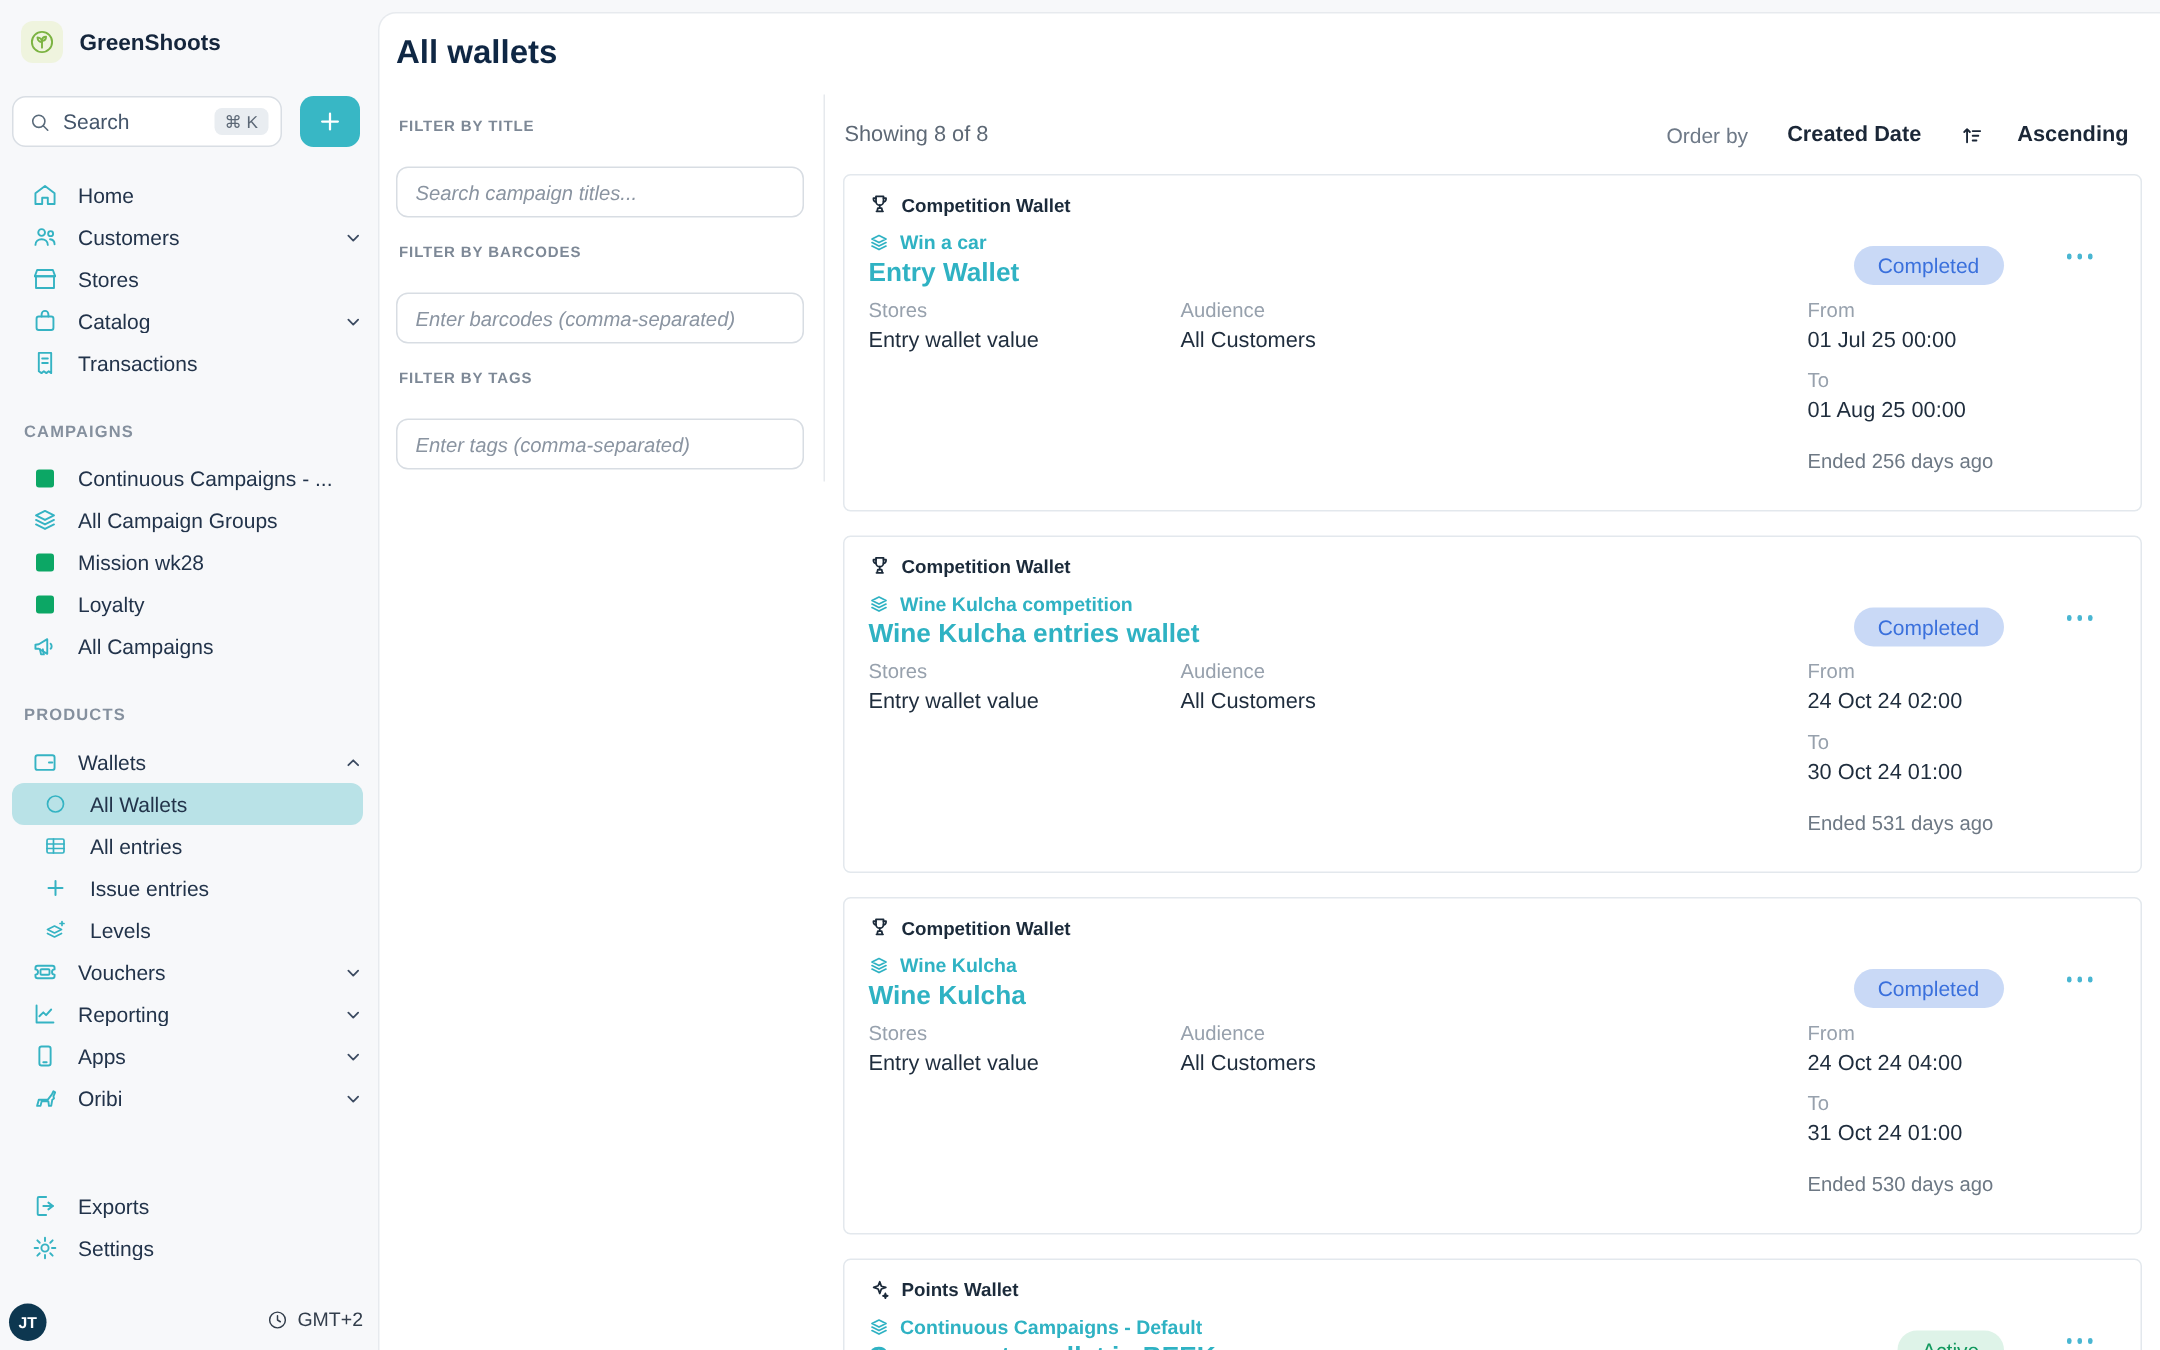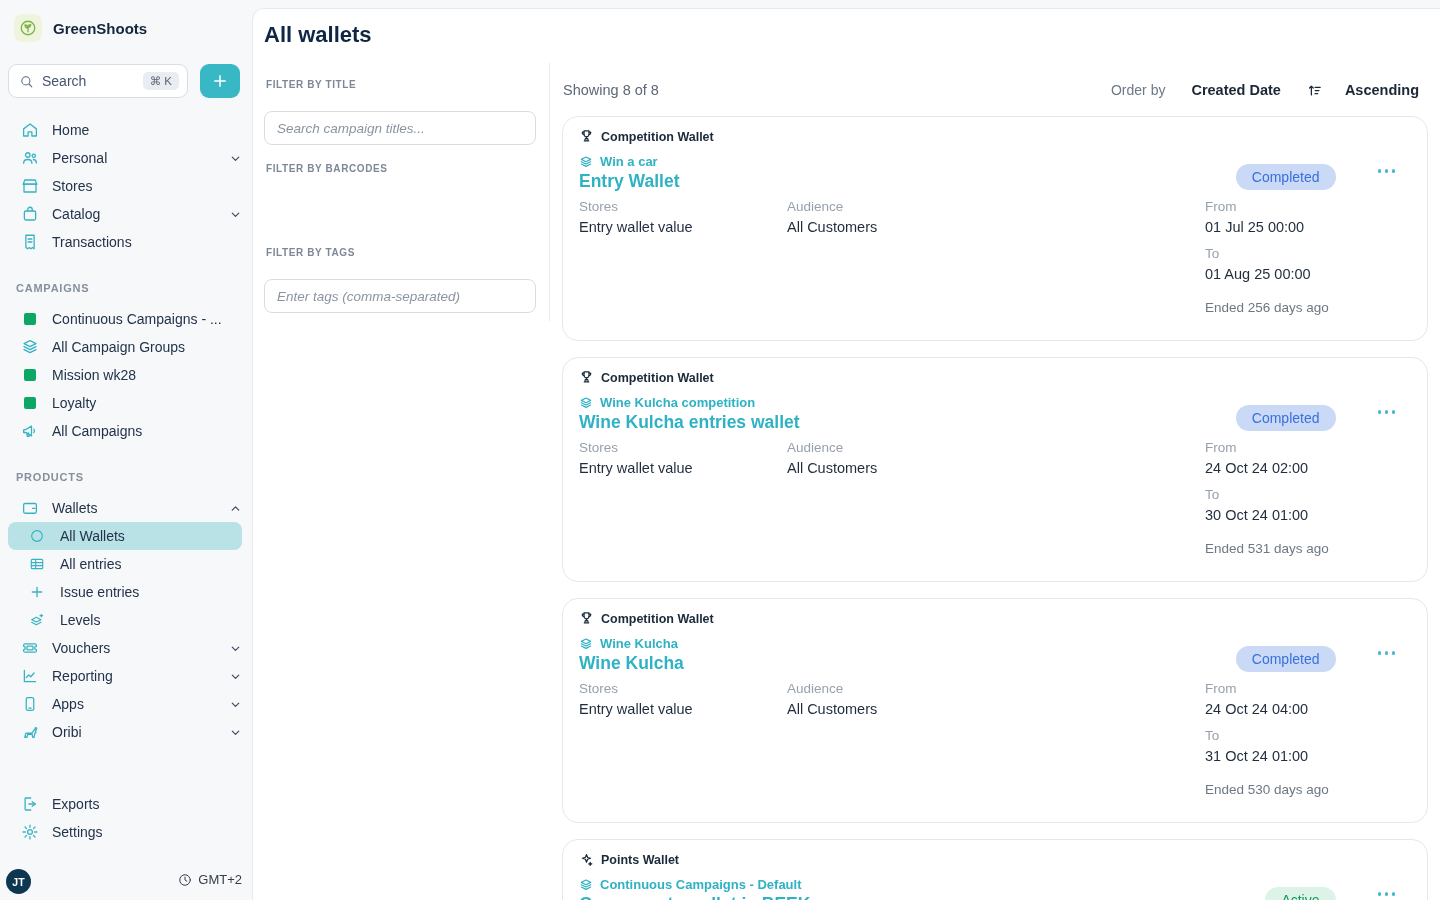--- a/index.html
+++ b/index.html
@@ -56,21 +56,21 @@
 
   .vdiv { position:absolute; left:296px; top:54px; width:1px; height:258px; background:#e6e9ed; }
 
   .list-head { position:absolute; left:310px; right:21px; top:70px; height:22px; display:flex; align-items:center; }
   .showing { font-size:14.5px; color:#5d6875; }
   .order { margin-left:auto; display:flex; align-items:center; gap:26px; }
   .order .olbl { font-size:14px; color:#6e7987; }
   .order .oval { font-size:14.5px; font-weight:700; color:#1b2737; cursor:pointer; }
   .sortgrp { display:flex; align-items:center; gap:23px; font-size:14.5px; font-weight:700; color:#1b2737; cursor:pointer; }
 
-  .card { position:absolute; left:309px; width:866px; height:225px; border:1px solid #e3e8ed; border-radius:16px; background:#fff; }
+  .card { position:absolute; left:309px; width:866px; height:225px; border:1px solid #e3e8ed; border-radius:5px; background:#fff; }
   #card-0 { top:107px; } #card-1 { top:348px; } #card-2 { top:589px; } #card-3 { top:830px; }
   .c-type { position:absolute; left:16px; top:12px; display:flex; align-items:center; gap:7px; font-size:12.5px; font-weight:700; color:#1b2a3a; }
   .c-camp { position:absolute; left:16px; top:37px; display:flex; align-items:center; gap:7px; font-size:13px; font-weight:700; color:#2fb2c3; cursor:pointer; }
   .c-title { position:absolute; left:16px; top:54px; font-size:17.5px; font-weight:700; color:#2fb2c3; cursor:pointer; }
   .fld { position:absolute; }
   .fld .l { font-size:13.5px; color:#97a1ad; margin-bottom:5px; }
   .fld .v { font-size:14.5px; color:#1f2d3d; }
   .f-stores { left:16px; top:82px; }
   .f-aud { left:224px; top:82px; }
   .f-from { left:642px; top:82px; }
@@ -128,21 +128,21 @@
     </div>
     <div class="nav-item">
       <span class="nicon">
           <svg class="svgic" width="18" height="18" viewBox="0 0 24 24">
             <circle cx="9" cy="8" r="3"></circle>
             <path d="M3.5 19c0-3 2.5-5 5.5-5s5.5 2 5.5 5"></path>
             <circle cx="17" cy="9" r="2.2"></circle>
             <path d="M16.5 14c2.3.2 4 2 4 4.5"></path>
           </svg>
         </span>
-      <span class="lbl">Personal</span>
+      <span class="lbl">Customers</span>
       <span class="chev">
           <svg class="svgic" width="13" height="13" viewBox="0 0 24 24" style="stroke-width:2.2;">
             <path d="M6 9.5l6 6 6-6"></path>
           </svg>
         </span>
     </div>
     <div class="nav-item">
       <span class="nicon">
           <svg class="svgic" width="18" height="18" viewBox="0 0 24 24">
             <path d="M4 10v10h16V10"></path>
@@ -360,20 +360,21 @@
     <span>GMT+2</span>
   </div>
 </div>
 
 <main id="panel">
   <h1>All wallets</h1>
 
   <div class="flabel" id="flabel-title">FILTER BY TITLE</div>
   <input class="finput" id="finput-title" placeholder="Search campaign titles..." style="">
   <div class="flabel" id="flabel-barcodes">FILTER BY BARCODES</div>
+  <input class="finput" id="finput-barcodes" placeholder="Enter barcodes (comma-separated)" style="">
   <div class="flabel" id="flabel-tags">FILTER BY TAGS</div>
   <input class="finput" id="finput-tags" placeholder="Enter tags (comma-separated)" style="">
 
   <div class="vdiv"></div>
 
   <div class="list-head">
     <span class="showing">Showing 8 of 8</span>
     <span class="order">
       <span class="olbl">Order by</span>
       <span class="oval">Created Date</span>

